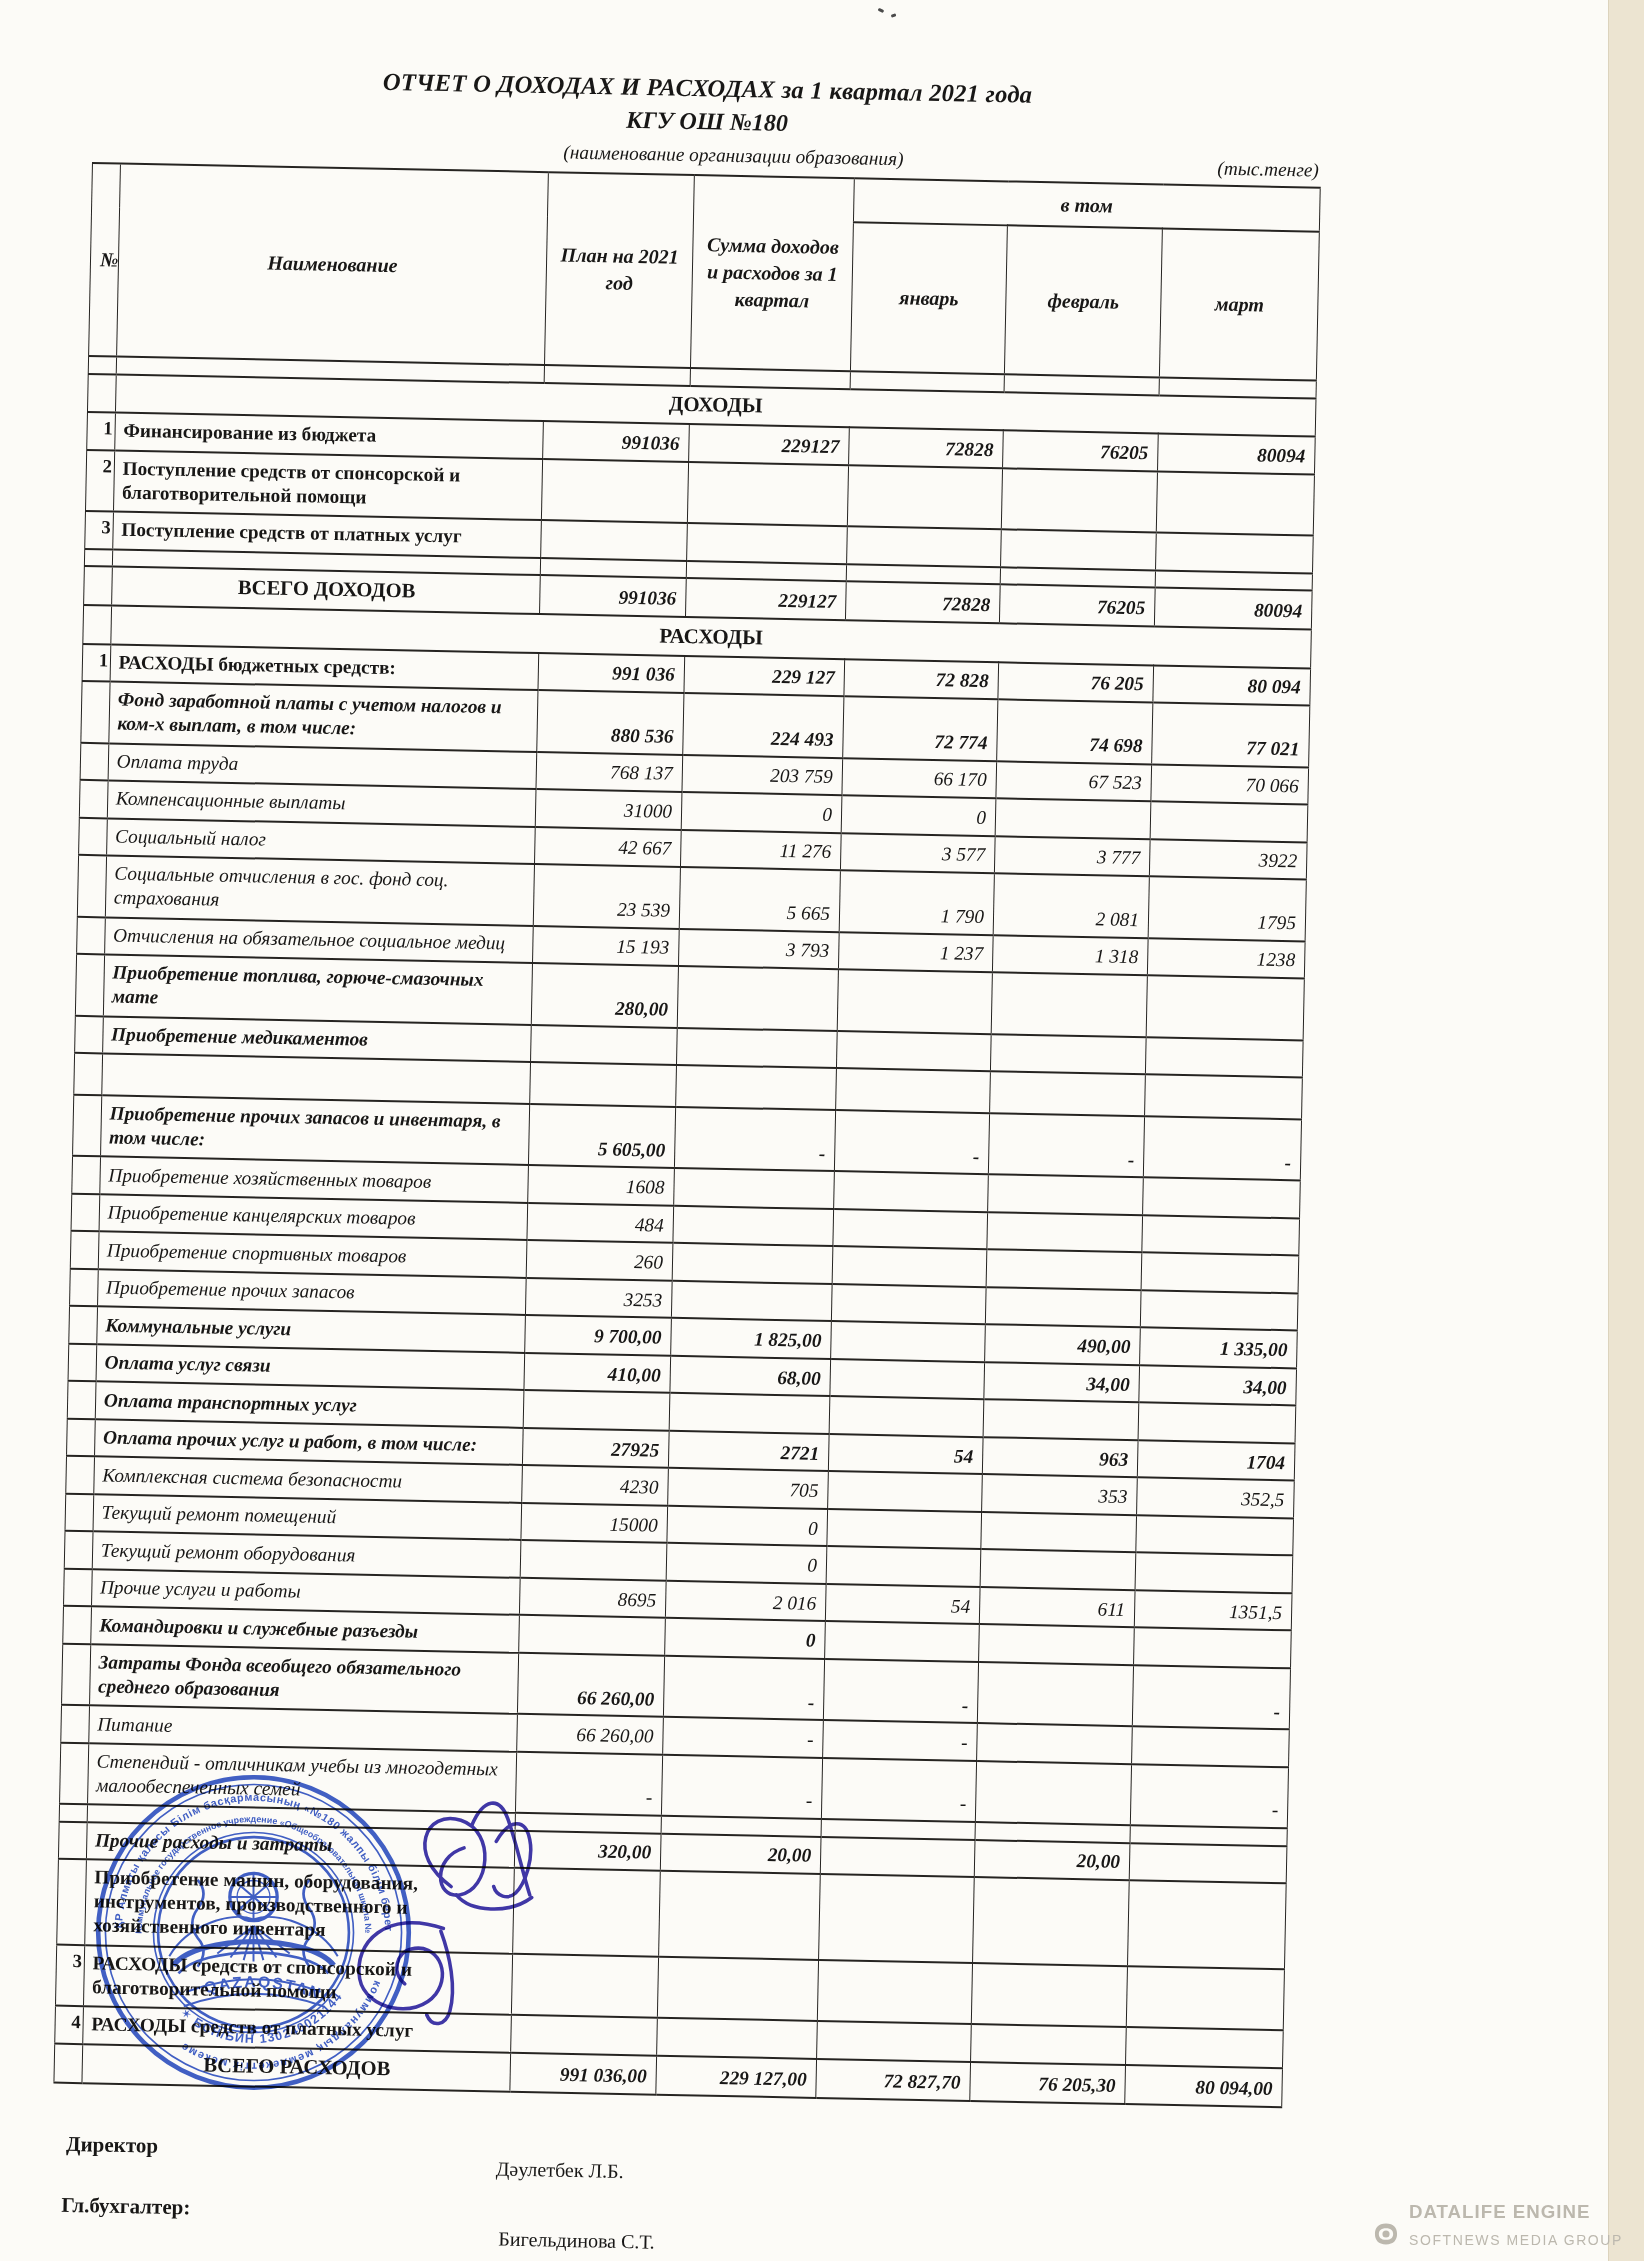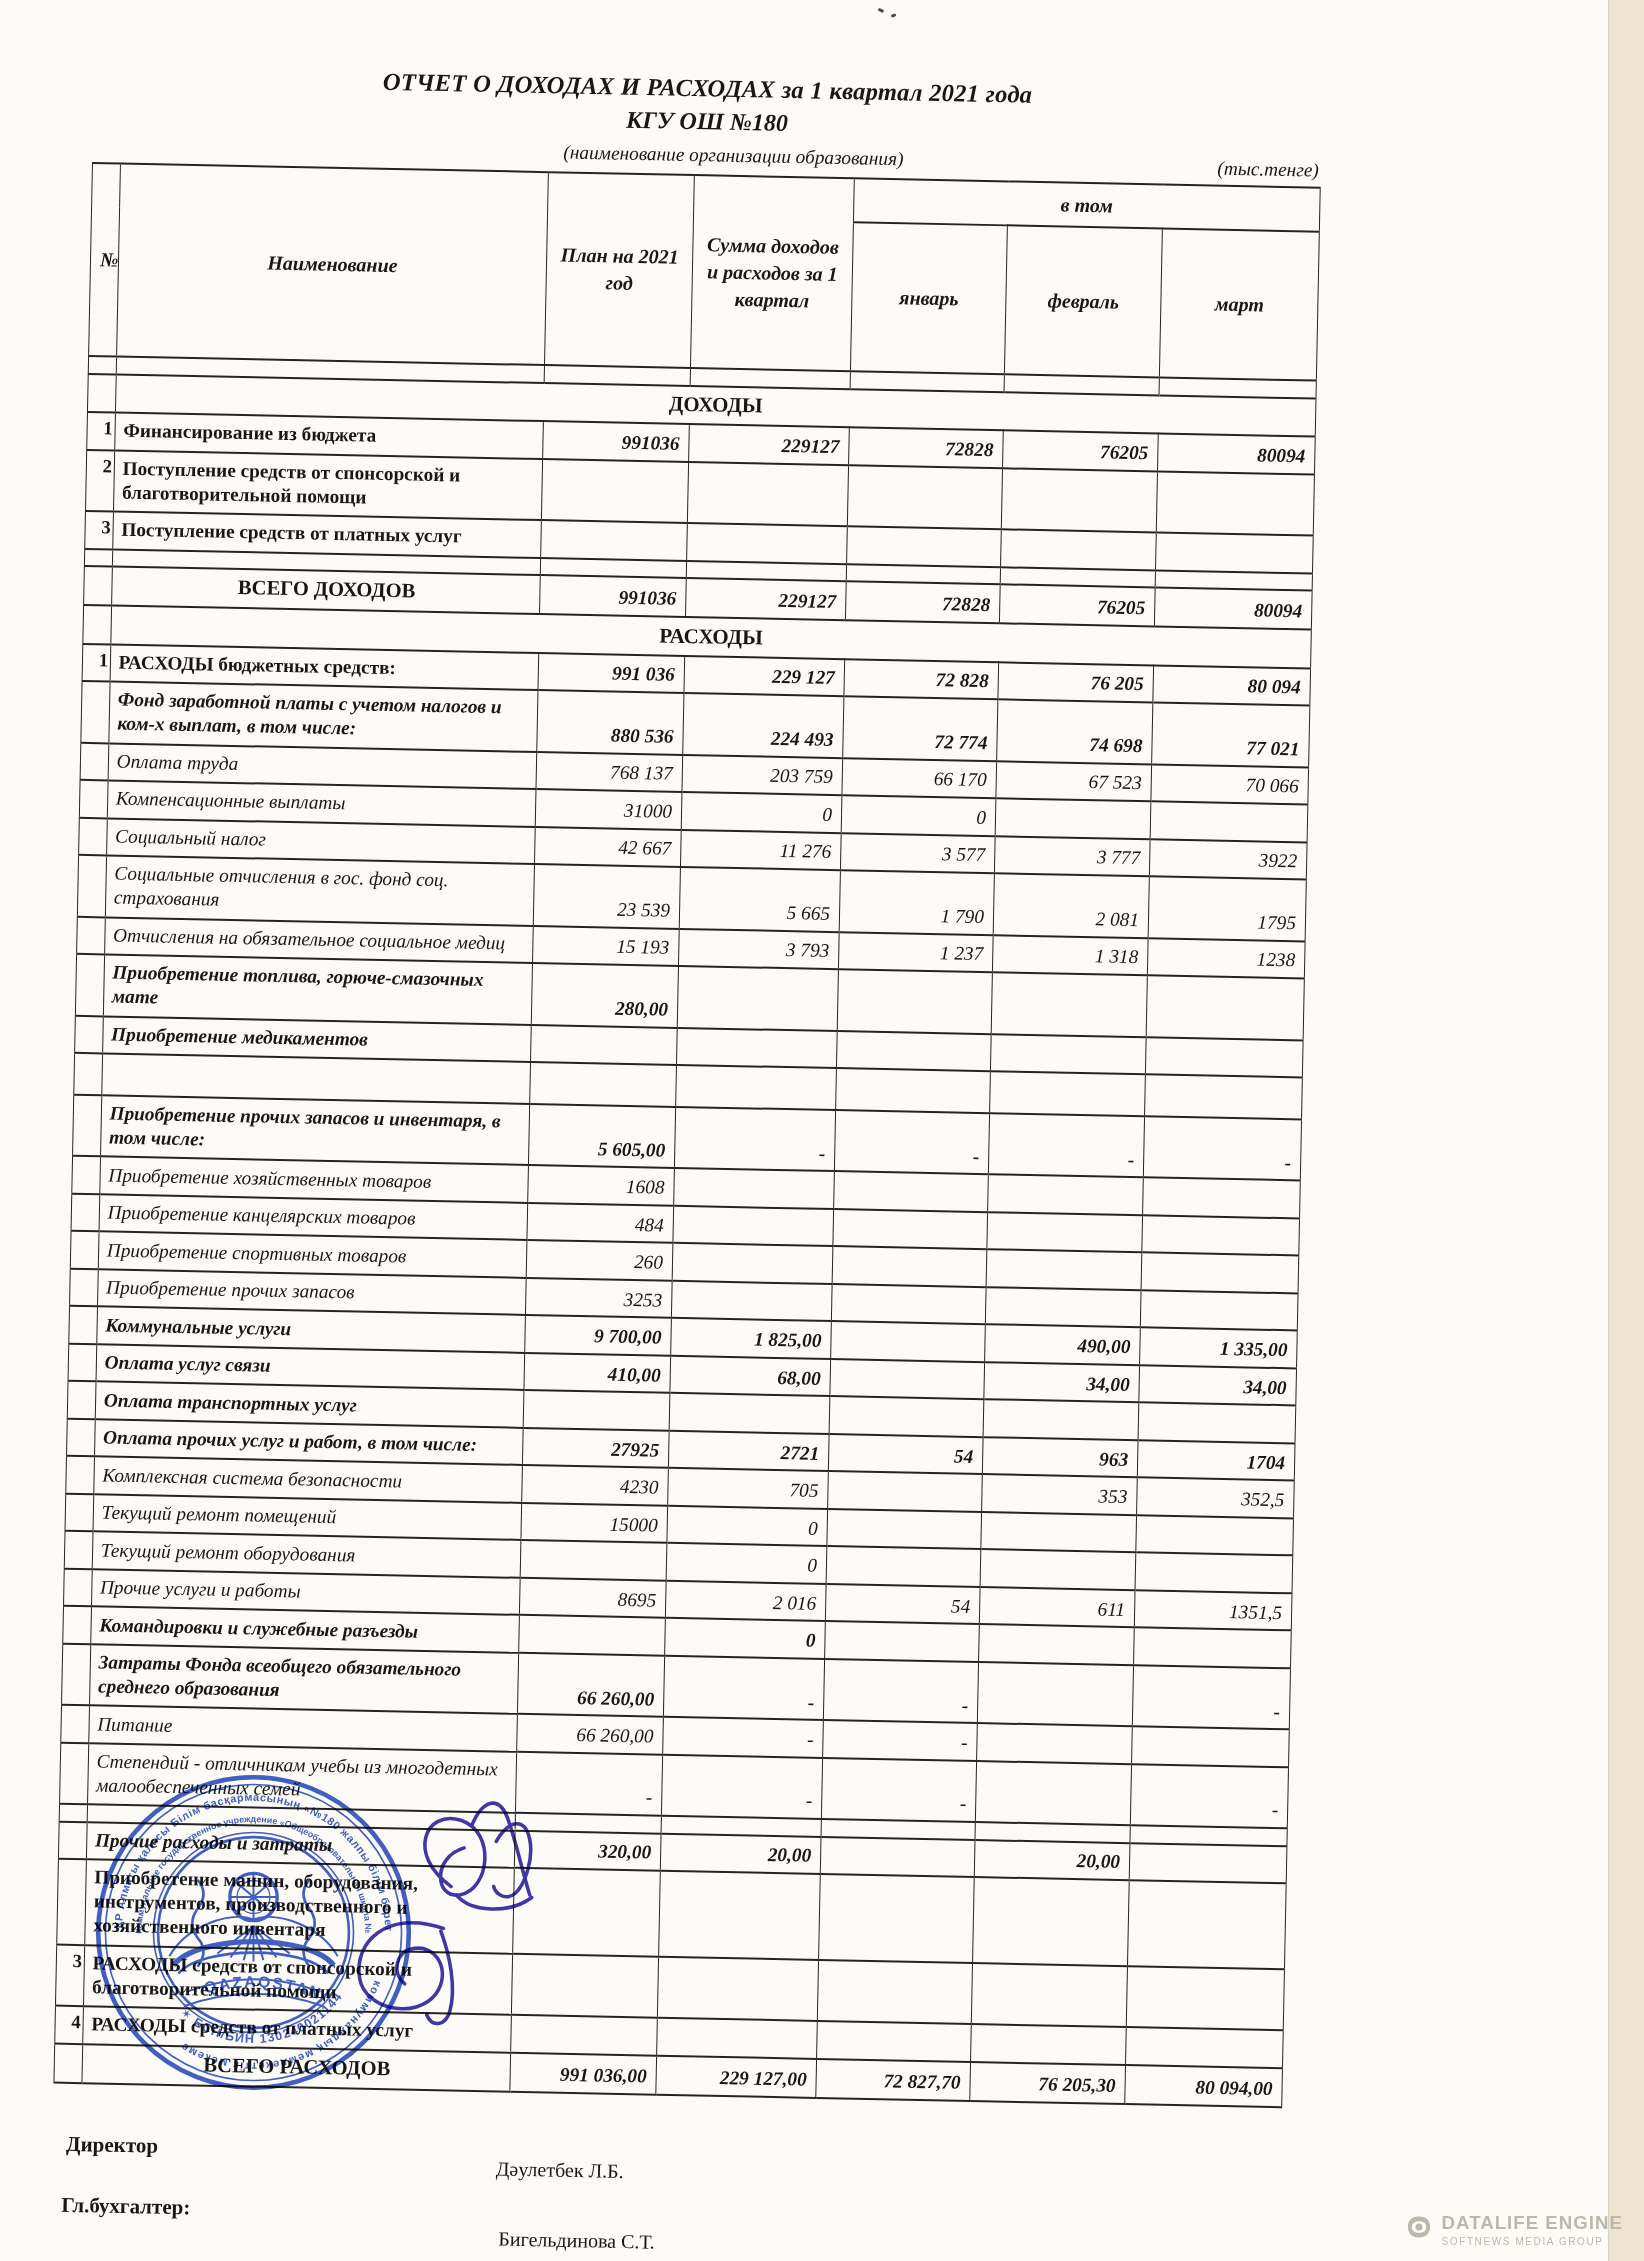--- a/index.html
+++ b/index.html
@@ -58,24 +58,24 @@
   .director-label{left:14px;top:11.6px;}
   .director-name{left:444px;top:28px;}
   .accountant-label{left:10.3px;top:72px;}
   .accountant-name{left:448px;top:98px;}
 
   .stamp{position:absolute;left:89px;top:1768px;width:329px;height:329px;
     opacity:.93;mix-blend-mode:multiply;}
   .signatures{position:absolute;left:303px;top:1780px;width:335px;height:284px;
     mix-blend-mode:multiply;}
 
-  .watermark{position:absolute;right:22px;bottom:14px;display:flex;align-items:flex-start;gap:10px;
+  .watermark{position:absolute;right:22px;bottom:14px;display:flex;align-items:flex-end;gap:10px;
     color:#bcb8ae;font-family:"Liberation Sans","DejaVu Sans",sans-serif;}
   .wm-line1{font-size:18.7px;font-weight:bold;letter-spacing:1px;line-height:1;}
-  .wm-line2{font-size:10px;letter-spacing:1.6px;margin-top:4px;line-height:1;}
+  .wm-line2{font-size:14px;letter-spacing:1.6px;margin-top:11px;line-height:1;}
 </style>
 </head>
 <body>
 
 <div class="scan-edge"></div>
 <div class="speck" style="left:878px;top:9px;width:6.4px;height:2.6px;transform:rotate(24deg);"></div>
 <div class="speck" style="left:891px;top:14px;width:5.2px;height:2.6px;transform:rotate(-18deg);"></div>
 
 <div class="doc">
   <div class="title1">ОТЧЕТ О ДОХОДАХ И РАСХОДАХ за 1 квартал 2021 года</div>

